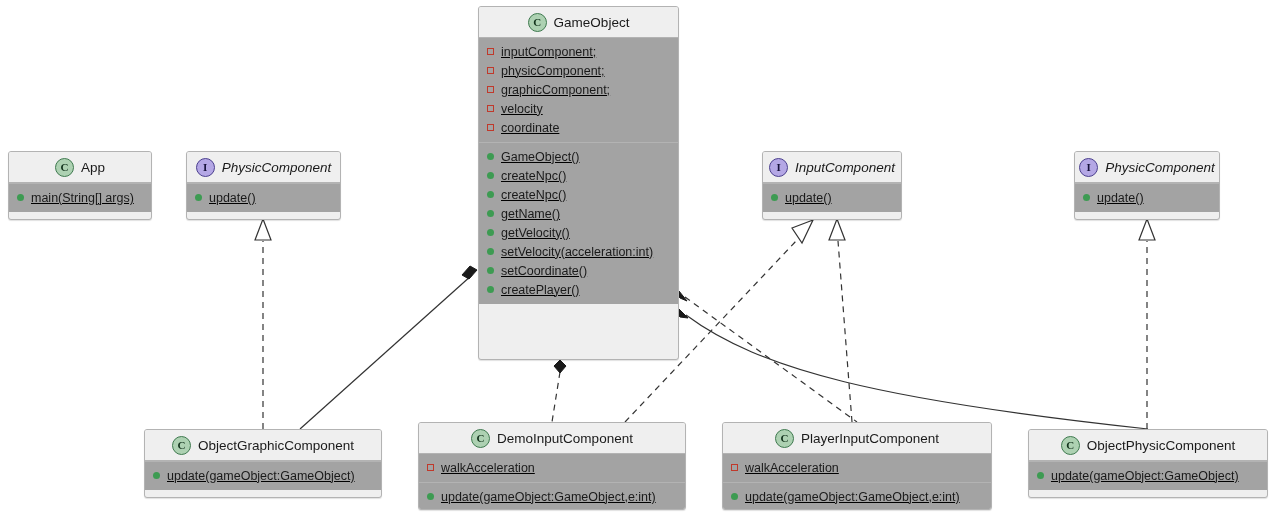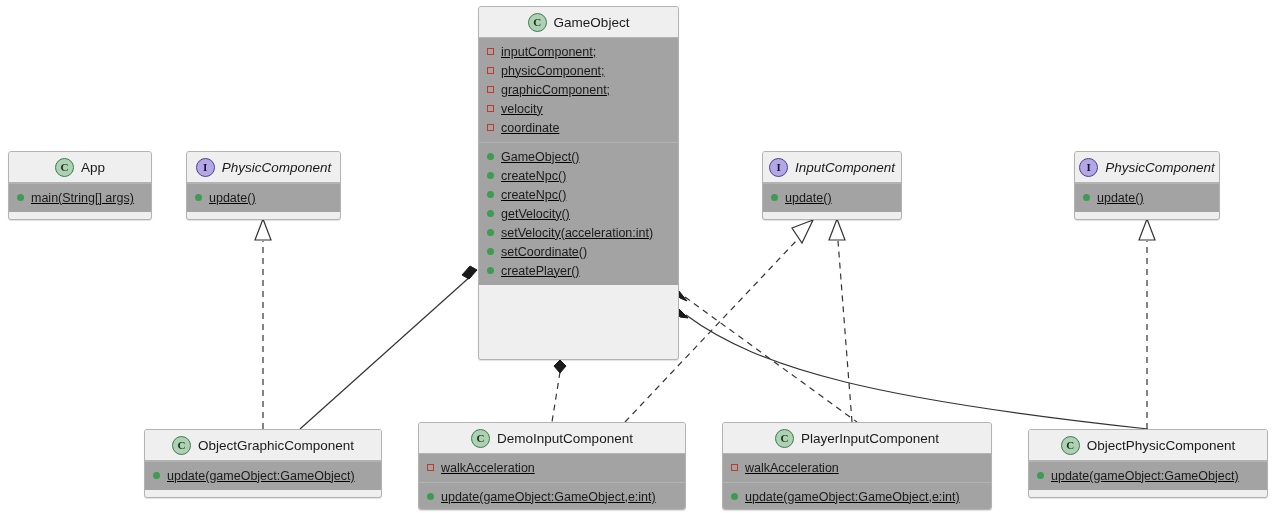--- a/index.html
+++ b/index.html
@@ -222,20 +222,24 @@
       <div class="uml-row">
         <span class="vis pub"></span>
         <span>createNpc()</span>
       </div>
       <div class="uml-row">
         <span class="vis pub"></span>
         <span>createNpc()</span>
       </div>
       <div class="uml-row">
         <span class="vis pub"></span>
+        <span>getName()</span>
+      </div>
+      <div class="uml-row">
+        <span class="vis pub"></span>
         <span>getVelocity()</span>
       </div>
       <div class="uml-row">
         <span class="vis pub"></span>
         <span>setVelocity(acceleration:int)</span>
       </div>
       <div class="uml-row">
         <span class="vis pub"></span>
         <span>setCoordinate()</span>
       </div>

